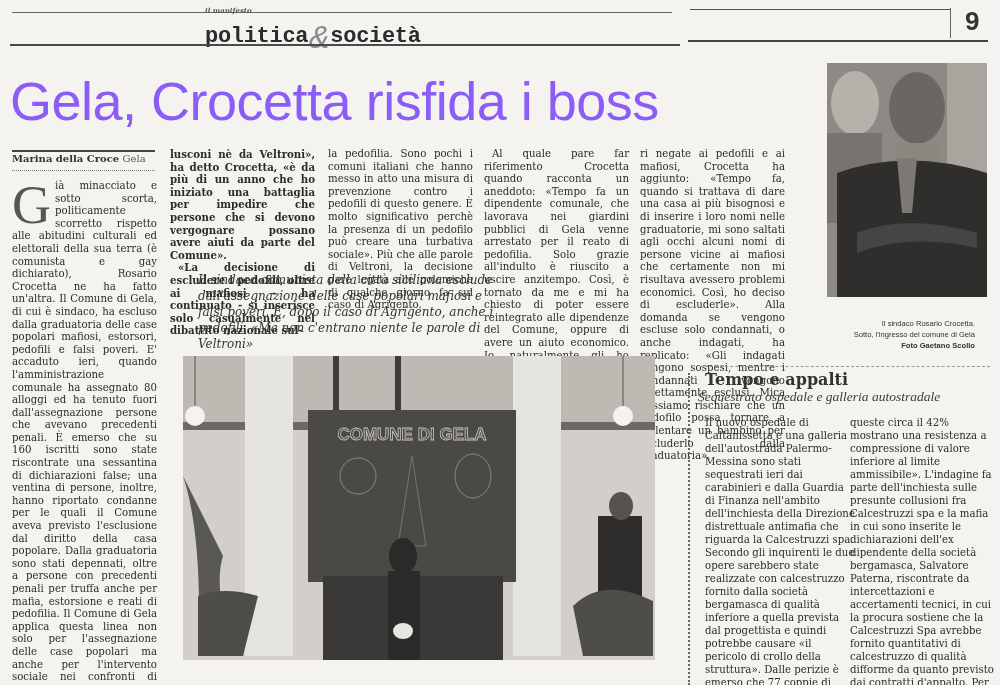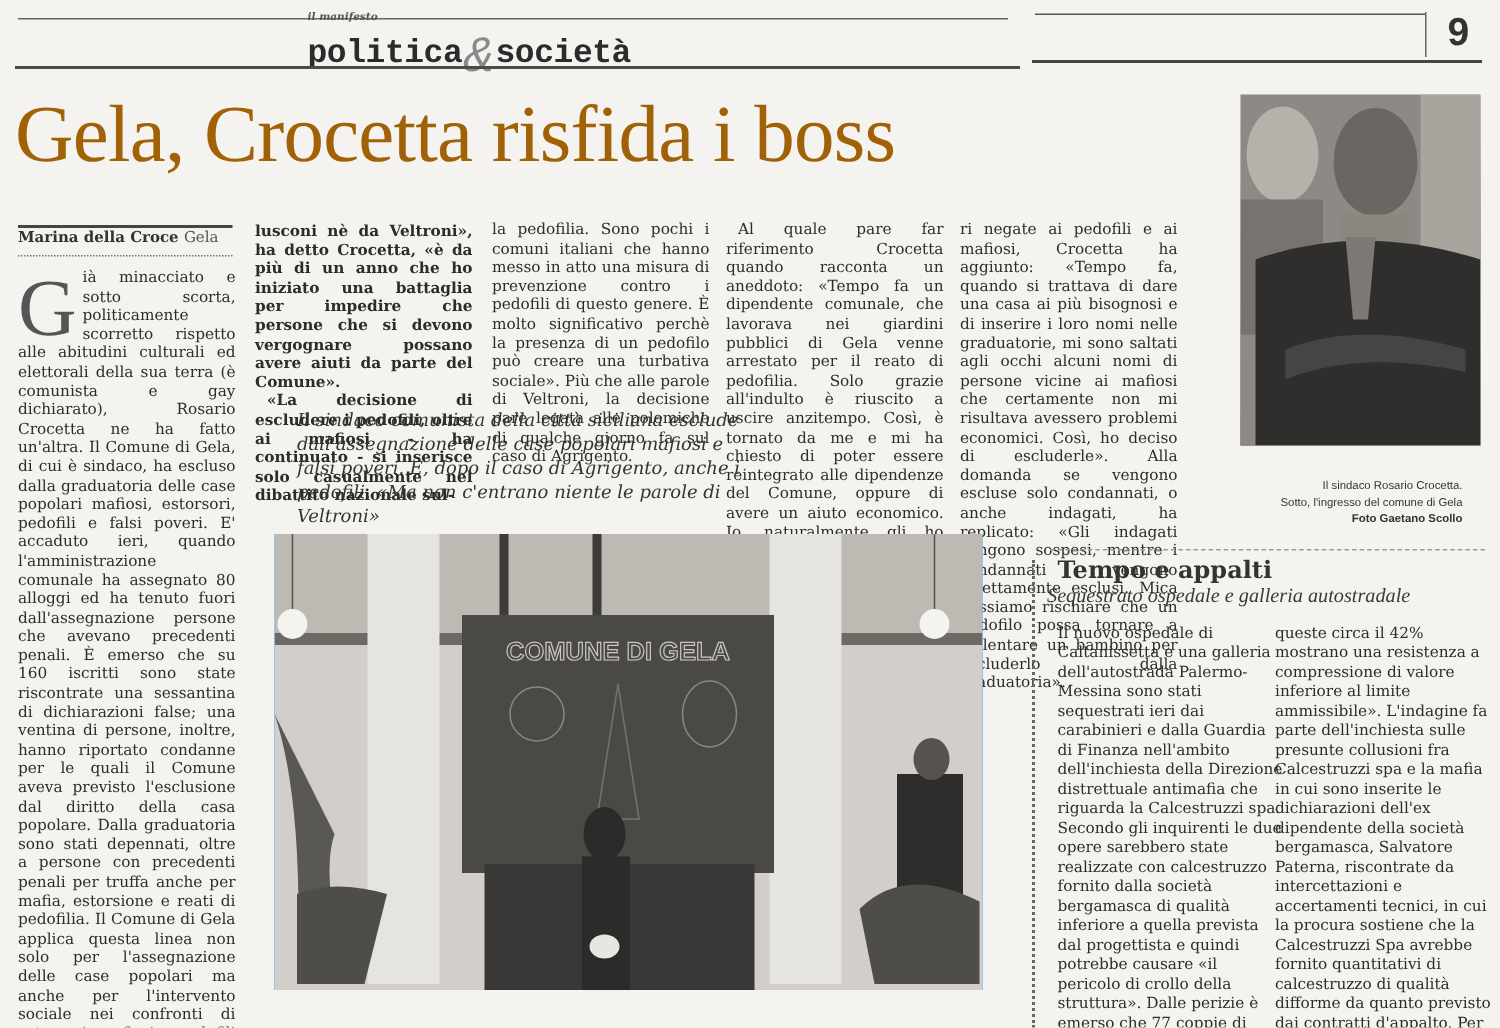--- a/index.html
+++ b/index.html
@@ -9,42 +9,42 @@
   .topline{left:12px;top:12px;width:660px;height:1px;background:#666;}
   .paper-name{left:205px;top:6px;font-size:7px;color:#555;font-weight:bold;font-style:italic;}
   .section{left:205px;top:14px;font-size:22px;font-weight:bold;color:#2b2b2b;letter-spacing:-0.3px;font-family:Liberation Mono, monospace;}
   .section .amp{font-weight:normal;color:#8a8a8a;font-size:34px;font-style:italic;position:relative;top:6px;margin:0 1px;}
   .section-rule{left:10px;top:44px;width:670px;height:2px;background:#4a4a4a;}
   .right-rule-top{left:690px;top:9px;width:260px;height:1px;background:#555;}
   .right-divider{left:950px;top:8px;width:1px;height:30px;background:#666;}
   .right-rule-bot{left:688px;top:40px;width:300px;height:2px;background:#444;}
   .page-num{left:965px;top:6px;font-size:26px;font-weight:bold;color:#333;font-family:"Liberation Sans",sans-serif;}
   
-  .headline{left:10px;top:62px;font-size:54px;font-family:Liberation Serif, serif;color:#a16207;letter-spacing:-0.5px;line-height:1;}
+  .headline{left:10px;top:74px;font-size:54px;font-family:Liberation Sans, sans-serif;color:#8b5cf6;letter-spacing:-0.5px;line-height:1;}
   
   .byline-rule{left:12px;top:150px;width:143px;height:2px;background:#444;}
   .byline{left:12px;top:153px;font-size:10px;font-weight:bold;color:#333;}
   .byline .loc{font-weight:normal;color:#555;}
   .byline-dots{left:12px;top:170px;width:143px;border-top:1px dotted #777;}
   
   .col{font-size:10.2px;line-height:12.6px;text-align:justify;color:#2c2c2c;hyphens:auto;}
   .col p{margin:0;text-indent:8px;}
   .col p.first{text-indent:0;}
   .dropcap{float:left;font-size:54px;line-height:44px;margin:3px 4px 0 0;color:#555;font-family:"Liberation Serif",serif;}
   .col1{left:12px;top:180px;width:145px;}
   .col2{left:170px;top:148px;width:145px;font-weight:bold;}
   .col3{left:328px;top:148px;width:145px;}
   .col4{left:484px;top:148px;width:145px;}
   .col5{left:640px;top:148px;width:145px;}
   .deck{left:198px;top:272px;width:300px;font-size:12px;line-height:16px;font-style:italic;color:#333;font-family:"DejaVu Serif",serif;}
   
   .photo1{left:827px;top:63px;width:160px;height:234px;background:linear-gradient(180deg,#9a9792 0%,#6e6b67 40%,#3b3a38 100%);overflow:hidden;}
   .caption{left:805px;top:318px;width:170px;font-size:7.6px;line-height:11px;color:#333;font-family:Liberation Sans, sans-serif;text-align:right;}
   .caption .credit{font-weight:bold;}
-  .photo2{left:183px;top:356px;width:472px;height:304px;background:#0ea5e9;overflow:hidden;}
+  .photo2{left:183px;top:356px;width:472px;height:304px;background:#14b8a6;overflow:hidden;}
   
   .side-dots{left:688px;top:373px;height:312px;border-left:2px dotted #666;}
   .side-rule{left:700px;top:366px;width:290px;border-top:1px dashed #999;}
   .side-title{left:705px;top:370px;font-size:16px;font-weight:bold;color:#333;font-family:"DejaVu Serif",serif;}
   .side-sub{left:698px;top:389px;font-size:13.5px;font-style:italic;color:#3a3a3a;font-family:"Liberation Serif",serif;}
   .scol{font-size:10.2px;line-height:13px;color:#2c2c2c;}
   .scol1{left:705px;top:416px;width:150px;}
   .scol2{left:850px;top:416px;width:145px;}
   .scol p{margin:0;}
 </style>

